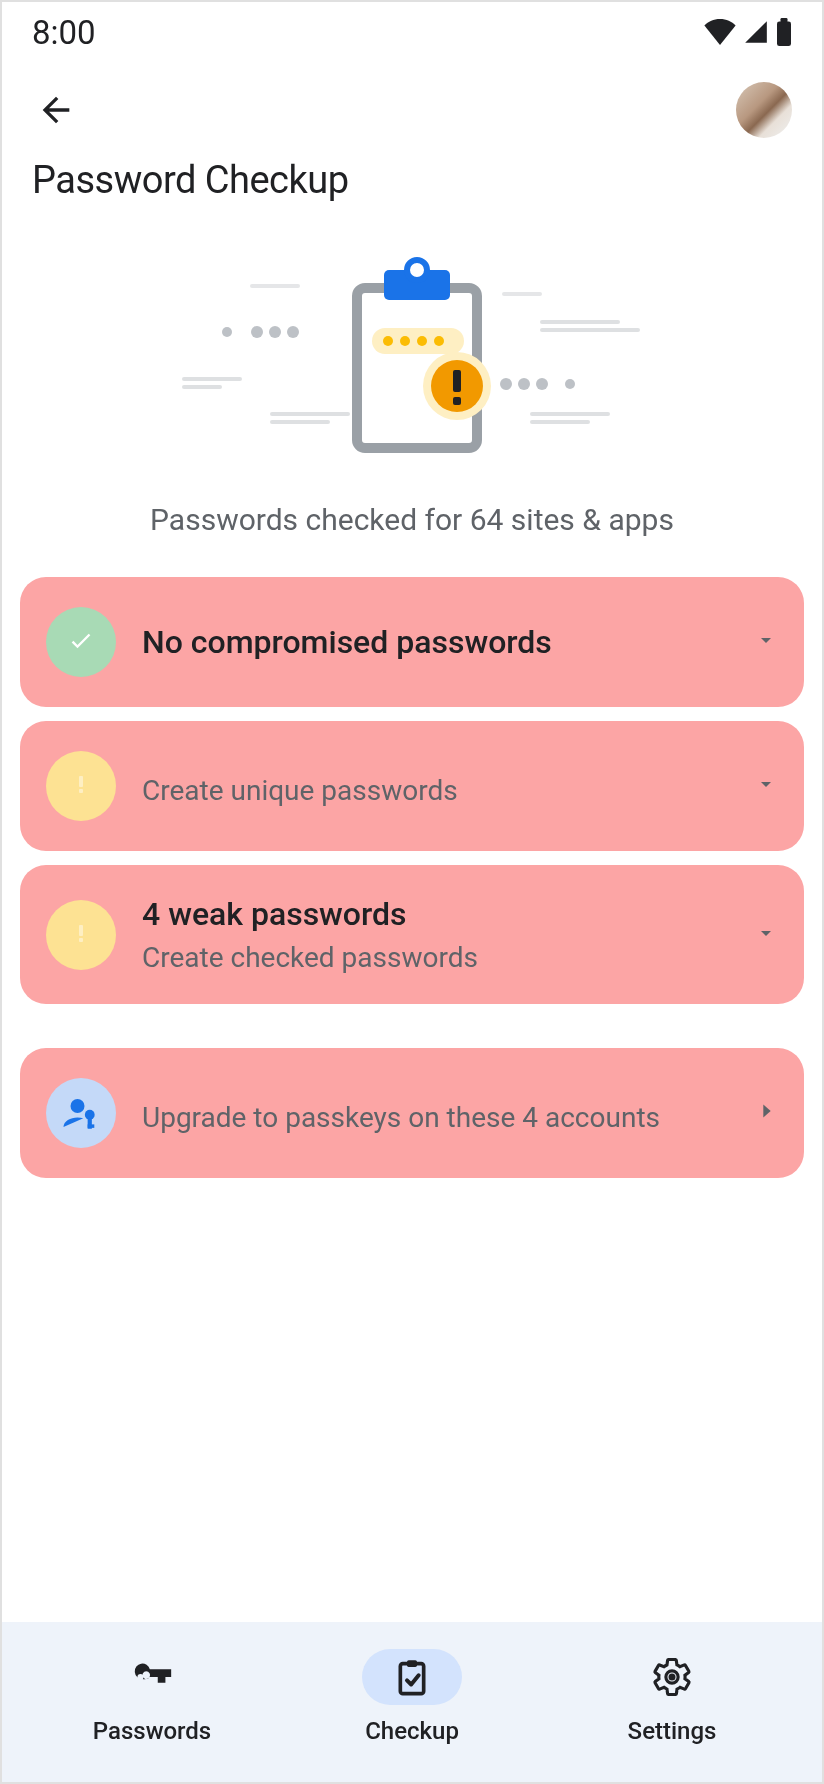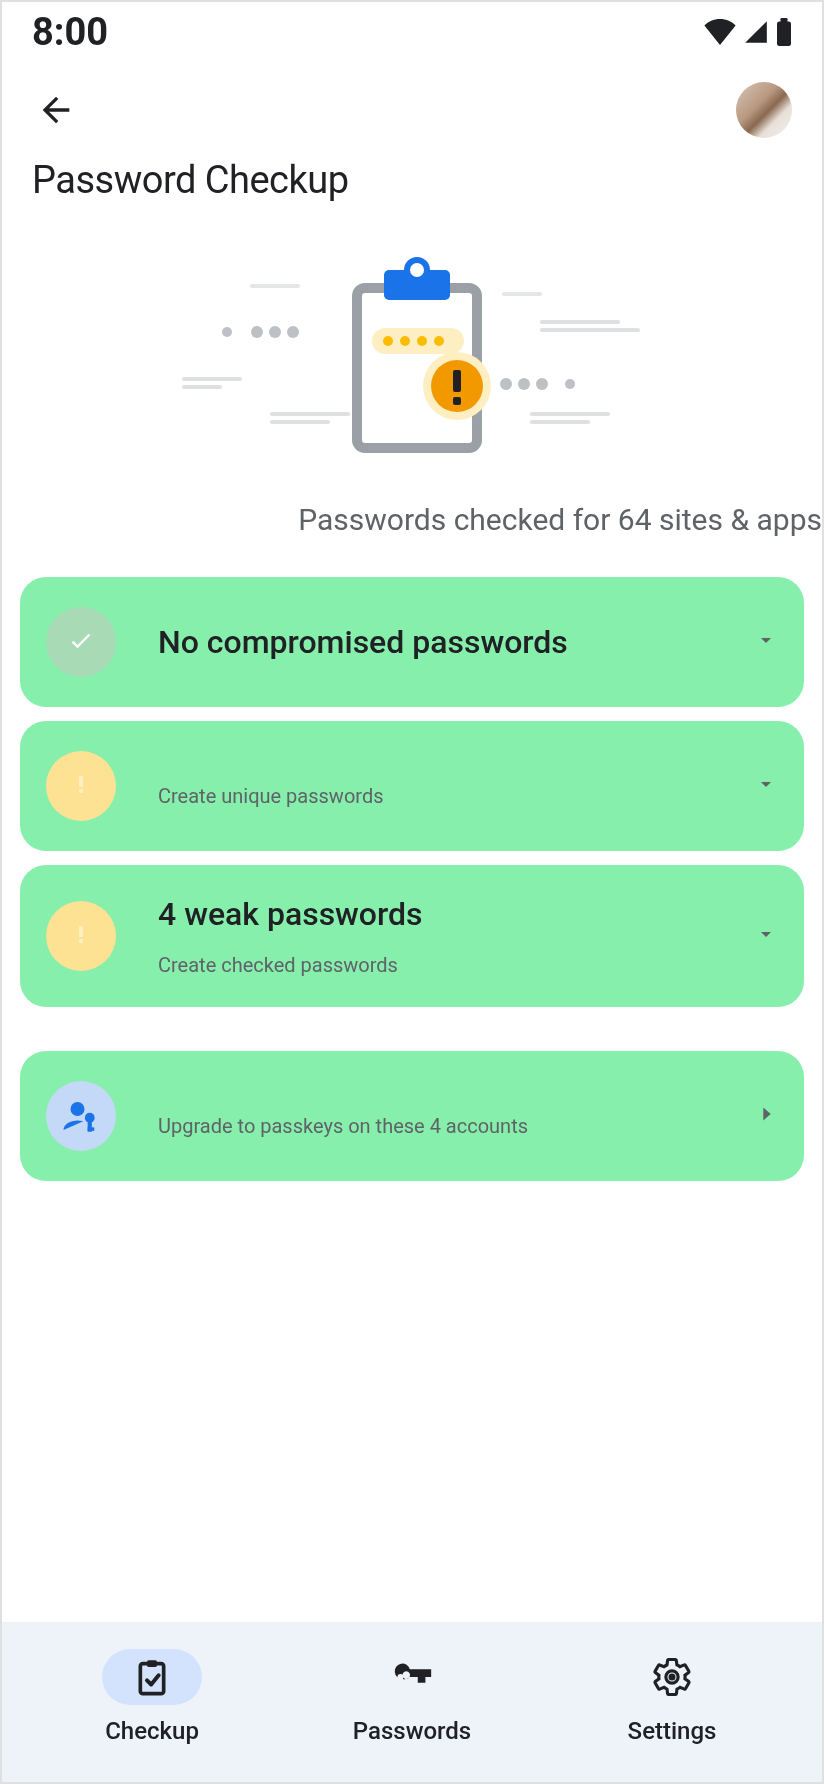--- a/index.html
+++ b/index.html
@@ -14,21 +14,21 @@
   }
 
   
   .status-bar {
     height: 60px;
     display: flex;
     justify-content: space-between;
     align-items: center;
     padding: 0 30px;
   }
-  .status-time { font-size: 38px; font-weight: 700; }
+  .status-time { font-size: 33px; font-weight: 400; }
   .status-icons { display: flex; gap: 6px; align-items: center; }
 
   
   .header {
     display: flex;
     justify-content: space-between;
     align-items: center;
     padding: 20px 30px 10px 30px;
   }
   .back-btn {
@@ -54,49 +54,49 @@
 
   
   .hero {
     display: flex;
     justify-content: center;
     padding: 20px 0 30px 0;
   }
 
   
   .summary {
-    text-align: right;
+    text-align: center;
     font-size: 30px;
     color: #5f6368;
     padding: 10px 0 40px 0;
   }
 
   
   .cards { padding: 0 18px; }
   .card {
-    background: #86efac;
+    background: #fca5a5;
     border-radius: 26px;
     margin-bottom: 14px;
     padding: 30px 26px;
     display: flex;
     align-items: center;
-    gap: 42px;
+    gap: 26px;
     cursor: pointer;
   }
   .card-icon {
     width: 70px; height: 70px; flex-shrink: 0;
     border-radius: 50%;
     display: flex; align-items: center; justify-content: center;
   }
   .card-icon.green-outer { background: #a8dab5; }
   .card-icon.yellow-outer { background: #fde293; }
   .card-icon.blue-outer { background: #c4d9f8; }
   .card-body { flex: 1; }
   .card-title { font-size: 32px; font-weight: 500; color: #202124; }
-  .card-sub { font-size: 20px; color: #5f6368; margin-top: 20px; }
+  .card-sub { font-size: 28px; color: #5f6368; margin-top: 8px; }
   .card-arrow { flex-shrink: 0; }
 
   .gap { height: 30px; }
 
   
   .bottom-nav {
     position: absolute;
     bottom: 0; left: 0; right: 0;
     height: 160px;
     background: #eef3fa;
@@ -275,40 +275,40 @@
       <svg width="22" height="22" viewBox="0 0 24 24">
           <path d="M8 5l8 7-8 7z" fill="#5f6368"></path>
         </svg>
     </div>
   </div>
 
 </div>
 
 <div class="bottom-nav">
   <div class="nav-item">
+    <div class="nav-icon-wrap">
+      <svg width="46" height="46" viewBox="0 0 24 24">
+          <path d="M7 13a4 4 0 1 1 3.87-5H22v4h-3v3h-4v-3h-4.13A4 4 0 0 1 7 13zm0-2a2 2 0 1 0 0-0.01z" fill="#202124"></path>
+          <circle cx="6" cy="12" r="1.6" fill="#eef3fa"></circle>
+        </svg>
+    </div>
+    <div class="nav-label">Passwords</div>
+  </div>
+  <div class="nav-item">
     <div class="nav-icon-wrap active">
       <svg width="40" height="40" viewBox="0 0 24 24">
         <rect x="5" y="4" width="14" height="18" rx="1.5" fill="none" stroke="#202124" stroke-width="2.2"></rect>
         <rect x="9" y="2" width="6" height="4" rx="1" fill="#202124"></rect>
         <path d="M9 14l2.5 2.5L16 11" fill="none" stroke="#202124" stroke-width="2.4" stroke-linecap="round" stroke-linejoin="round"></path>
       </svg>
     </div>
     <div class="nav-label">Checkup</div>
   </div>
   <div class="nav-item">
     <div class="nav-icon-wrap">
-      <svg width="46" height="46" viewBox="0 0 24 24">
-          <path d="M7 13a4 4 0 1 1 3.87-5H22v4h-3v3h-4v-3h-4.13A4 4 0 0 1 7 13zm0-2a2 2 0 1 0 0-0.01z" fill="#202124"></path>
-          <circle cx="6" cy="12" r="1.6" fill="#eef3fa"></circle>
-        </svg>
-    </div>
-    <div class="nav-label">Passwords</div>
-  </div>
-  <div class="nav-item">
-    <div class="nav-icon-wrap">
       <svg width="42" height="42" viewBox="0 0 24 24">
         <path d="M19.4 13a7.5 7.5 0 0 0 .07-1 7.5 7.5 0 0 0-.07-1l2.1-1.6a.5.5 0 0 0 .12-.64l-2-3.46a.5.5 0 0 0-.6-.22l-2.5 1a7.3 7.3 0 0 0-1.7-1l-.38-2.65A.5.5 0 0 0 14 2h-4a.5.5 0 0 0-.5.42L9.12 5.1a7.3 7.3 0 0 0-1.7 1l-2.5-1a.5.5 0 0 0-.6.22l-2 3.46a.5.5 0 0 0 .12.64L4.54 11a7.5 7.5 0 0 0-.07 1 7.5 7.5 0 0 0 .07 1l-2.1 1.6a.5.5 0 0 0-.12.64l2 3.46a.5.5 0 0 0 .6.22l2.5-1a7.3 7.3 0 0 0 1.7 1l.38 2.65A.5.5 0 0 0 10 22h4a.5.5 0 0 0 .5-.42l.38-2.65a7.3 7.3 0 0 0 1.7-1l2.5 1a.5.5 0 0 0 .6-.22l2-3.46a.5.5 0 0 0-.12-.64zM12 15.5A3.5 3.5 0 1 1 15.5 12 3.5 3.5 0 0 1 12 15.5z" fill="none" stroke="#202124" stroke-width="1.8"></path>
         <circle cx="12" cy="12" r="2" fill="#202124"></circle>
       </svg>
     </div>
     <div class="nav-label">Settings</div>
   </div>
 </div>
 
 </body></html>

